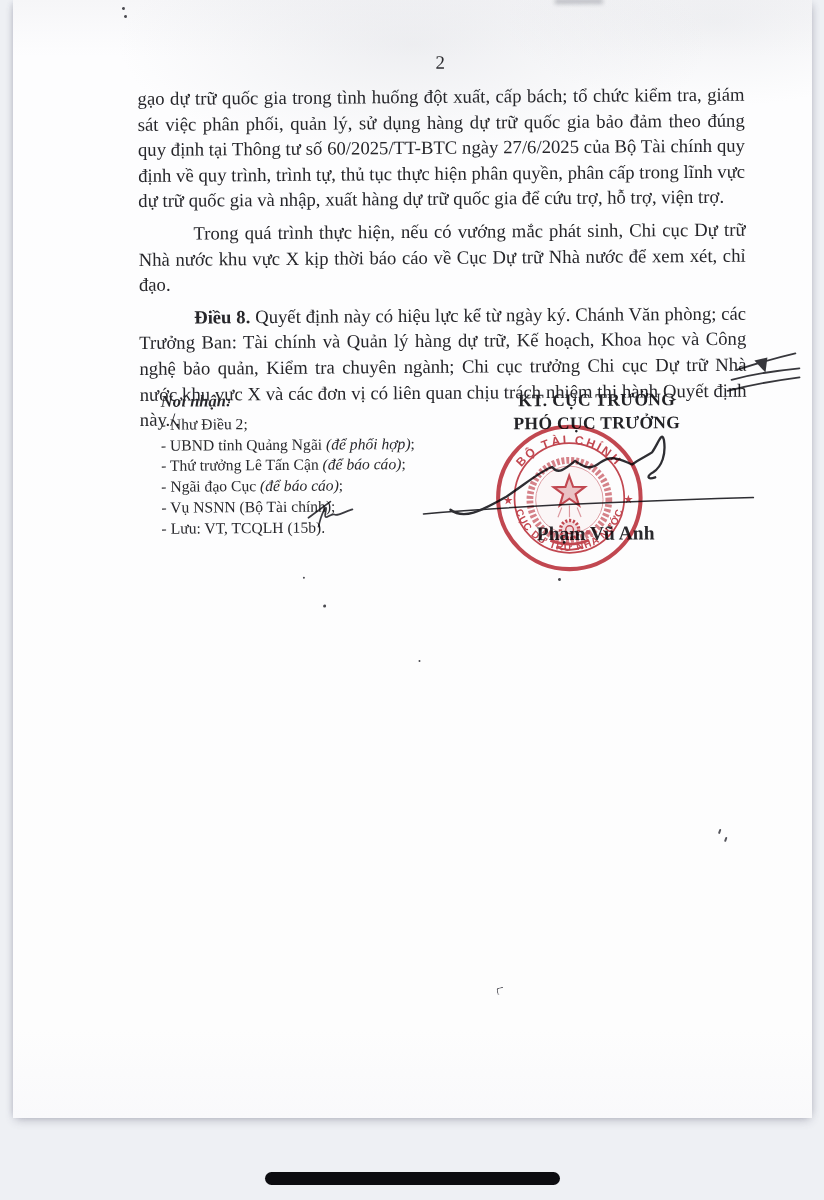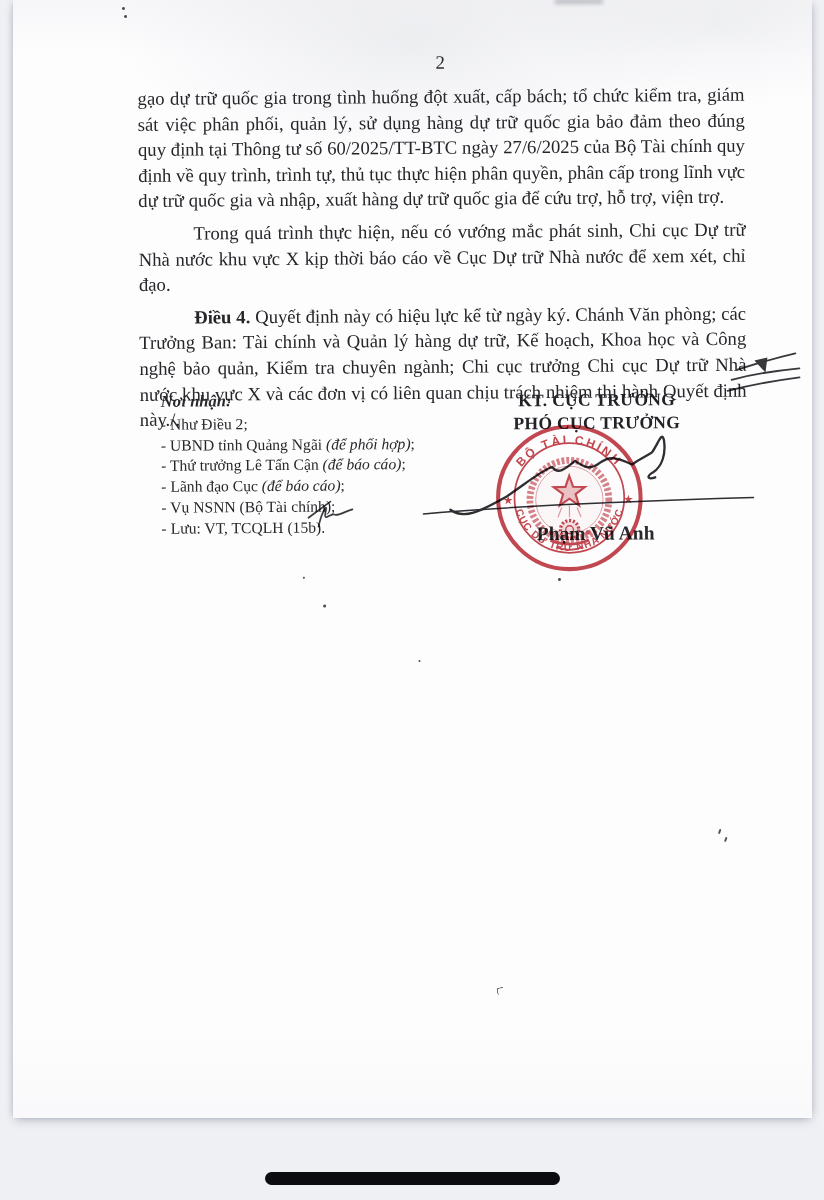--- a/index.html
+++ b/index.html
@@ -63,38 +63,38 @@
 <body>
 
 <div class="page">
   <div class="tilt">
 
     <div class="page-number">2</div>
 
     <div class="bodytext">
       <p>gạo dự trữ quốc gia trong tình huống đột xuất, cấp bách; tổ chức kiểm tra, giám sát việc phân phối, quản lý, sử dụng hàng dự trữ quốc gia bảo đảm theo đúng quy định tại Thông tư số 60/2025/TT-BTC ngày 27/6/2025 của Bộ Tài chính quy định về quy trình, trình tự, thủ tục thực hiện phân quyền, phân cấp trong lĩnh vực dự trữ quốc gia và nhập, xuất hàng dự trữ quốc gia để cứu trợ, hỗ trợ, viện trợ.</p>
       <p class="indent">Trong quá trình thực hiện, nếu có vướng mắc phát sinh, Chi cục Dự trữ Nhà nước khu vực X kịp thời báo cáo về Cục Dự trữ Nhà nước để xem xét, chỉ đạo.</p>
-      <p class="indent"><span class="b">Điều 4.</span><span> Quyết định này có hiệu lực kể từ ngày ký. Chánh Văn phòng; các Trưởng Ban: Tài chính và Quản lý hàng dự trữ, Kế hoạch, Khoa học và Công nghệ bảo quản, Kiểm tra chuyên ngành; Chi cục trưởng Chi cục Dự trữ Nhà nước khu vực X và các đơn vị có liên quan chịu trách nhiệm thi hành Quyết định này./.</span></p>
+      <p class="indent"><span class="b">Điều 8.</span><span> Quyết định này có hiệu lực kể từ ngày ký. Chánh Văn phòng; các Trưởng Ban: Tài chính và Quản lý hàng dự trữ, Kế hoạch, Khoa học và Công nghệ bảo quản, Kiểm tra chuyên ngành; Chi cục trưởng Chi cục Dự trữ Nhà nước khu vực X và các đơn vị có liên quan chịu trách nhiệm thi hành Quyết định này./.</span></p>
     </div>
 
     <svg class="flourish1" viewBox="0 0 86 52">
       <g fill="none" stroke="#37373c" stroke-width="1.8" stroke-linecap="round">
         <path d="M 76 8 C 58 12 40 17 18 24"></path>
         <path d="M 12 34 C 35 28 58 25 80 23"></path>
         <path d="M 8 45 C 32 39 56 35 80 32"></path>
       </g>
       <polygon points="35,15 46,27 48,12" fill="#37373c"></polygon>
     </svg>
 
     <div class="recipients">
       <div class="head">Nơi nhận:</div>
       <div><span>- Như Điều 2;</span><span class="it"></span><span></span></div>
       <div><span>- UBND tỉnh Quảng Ngãi </span><span class="it">(để phối hợp)</span><span>;</span></div>
       <div><span>- Thứ trưởng Lê Tấn Cận </span><span class="it">(để báo cáo)</span><span>;</span></div>
-      <div><span>- Lãnh đạo Cục </span><span class="it">(để báo cáo)</span><span>;</span></div>
+      <div><span>- Ngãi đạo Cục </span><span class="it">(để báo cáo)</span><span>;</span></div>
       <div><span>- Vụ NSNN (Bộ Tài chính);</span><span class="it"></span><span></span></div>
       <div><span>- Lưu: VT, TCQLH (15b).</span><span class="it"></span><span></span></div>
     </div>
 
     <svg class="flourish2" viewBox="0 0 56 40">
       <g fill="none" stroke="#3a3a40" stroke-width="1.7" stroke-linecap="round">
         <path d="M 18 31 C 21 17 28 5 25 17 C 23 27 30 17 34 19 C 37 21 44 16 52 14"></path>
         <path d="M 8 22 L 30 6"></path>
       </g>
     </svg>

